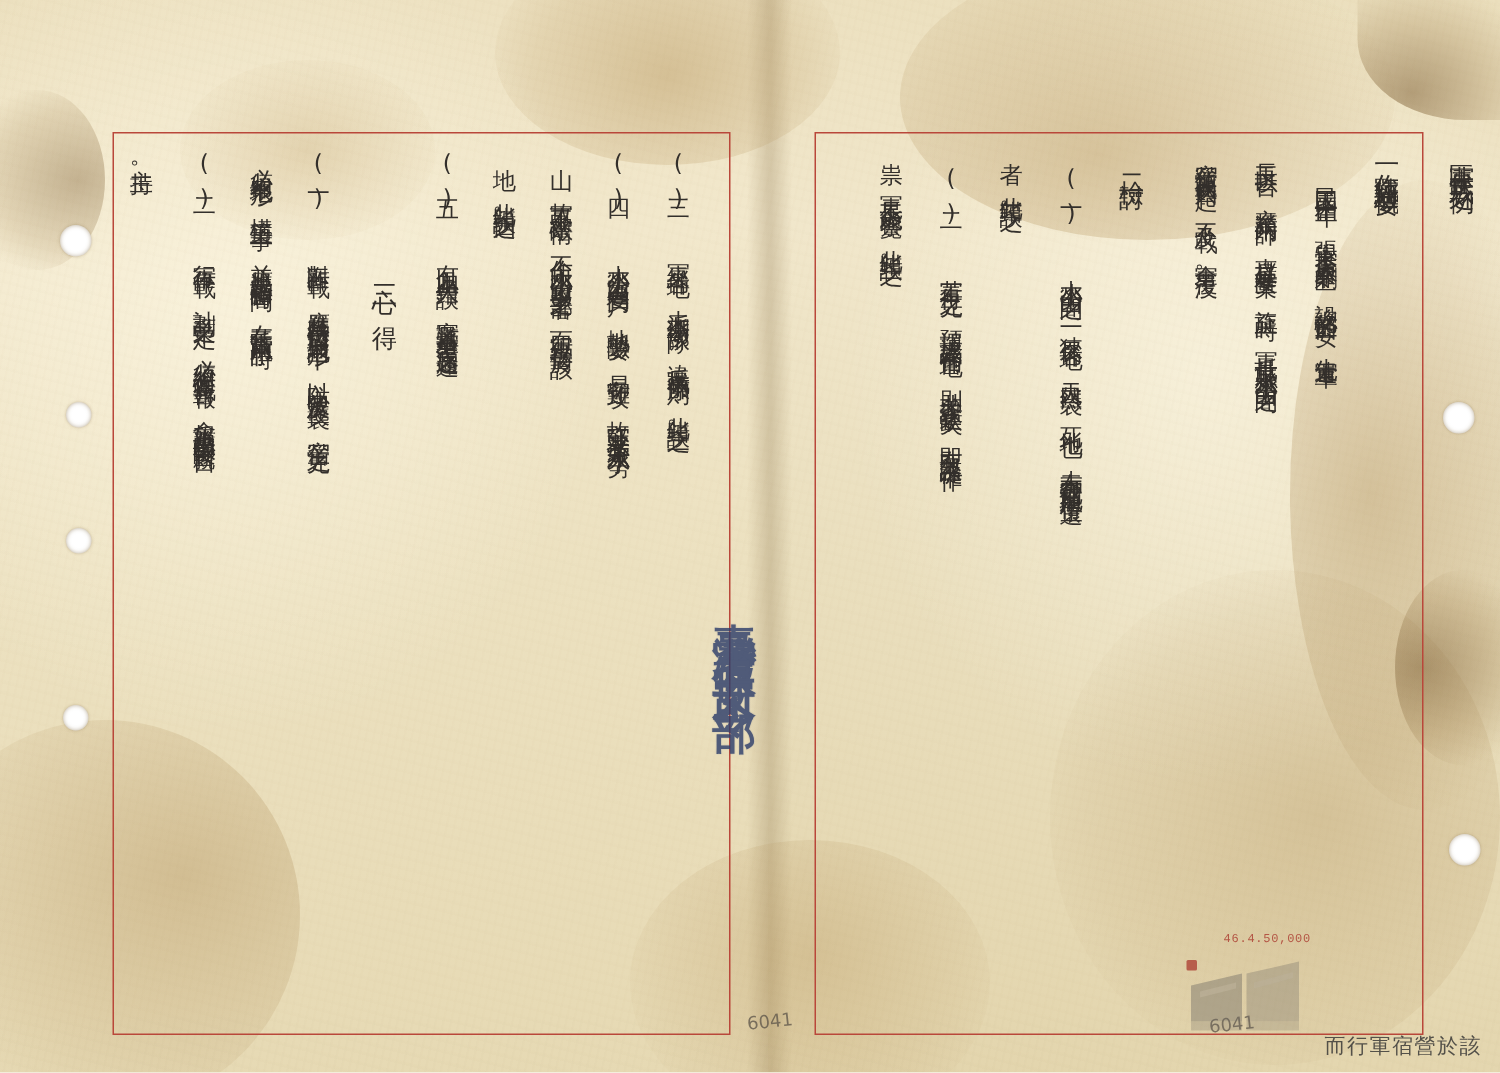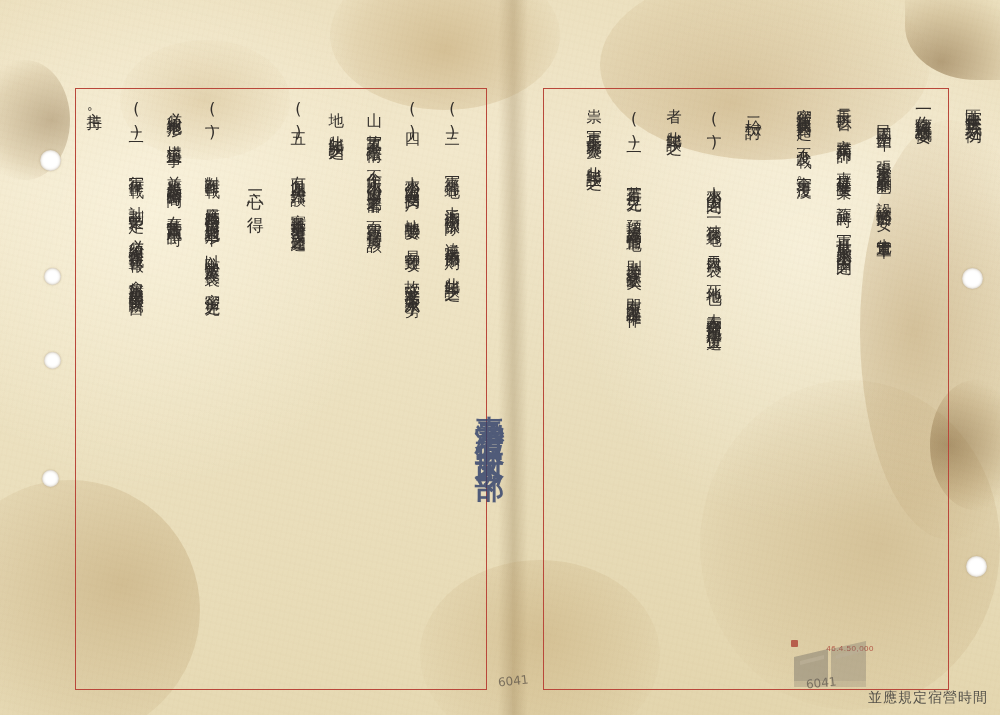--- a/index.html
+++ b/index.html
@@ -178,22 +178,22 @@
     bottom: 4px;
     font-family: "DejaVu Serif", serif;
     font-size: 14px;
     letter-spacing: 1px;
     color: #3b3a38;
     opacity: 0.85;
   }
   .wm-code {
     position: absolute;
     right: 120px;
-    bottom: 58px;
-    font-family: Liberation Sans, sans-serif;
+    bottom: 80px;
+    font-family: Liberation Mono, monospace;
     font-size: 8px;
     color: #b04a3c;
     opacity: 0.9;
     letter-spacing: 0.5px;
   }
   .wm-red-dot {
     position: absolute;
     right: 196px;
     bottom: 64px;
     width: 7px; height: 7px;
@@ -278,16 +278,16 @@
         <path d="M6 50 L40 50 L40 18 L6 26 Z"></path>
         <path d="M43 50 L78 50 L78 10 L43 18 Z" opacity="0.75"></path>
         <path d="M6 50 L40 50 L40 56 L6 56 Z" opacity="0.6"></path>
         <path d="M43 50 L78 50 L78 56 L43 56 Z" opacity="0.5"></path>
       </g>
       <g fill="#9a948b" opacity="0.7">
         <path d="M12 30 L36 24 L36 28 L12 34 Z"></path>
         <path d="M48 24 L74 17 L74 21 L48 28 Z"></path>
       </g>
     </svg>
-    <div class="wm-text">並應規定宿營時間</div>
+    <div class="wm-text">而行軍宿營於該</div>
   </div>
 
 </div>
 
 </body></html>

